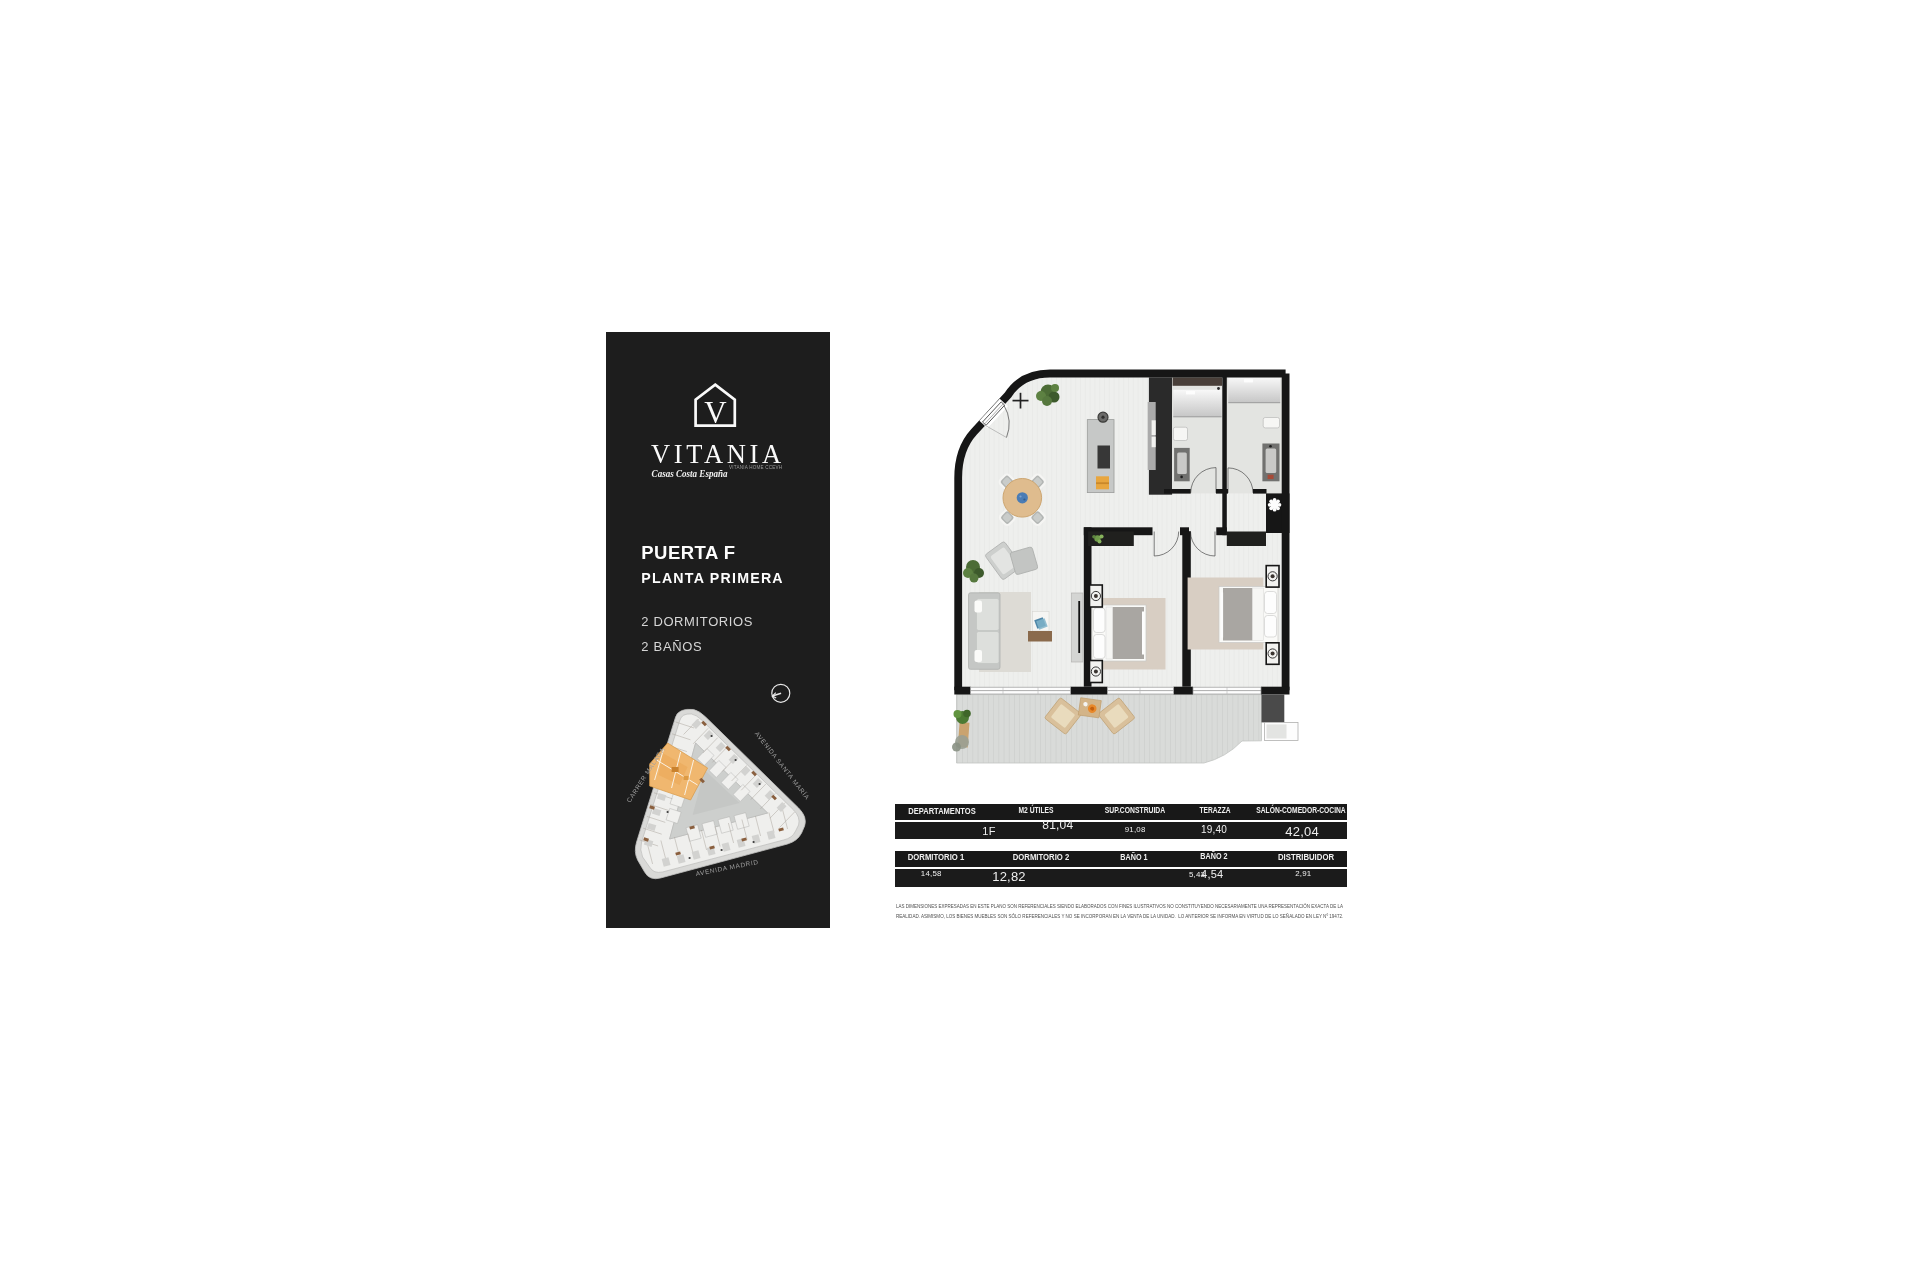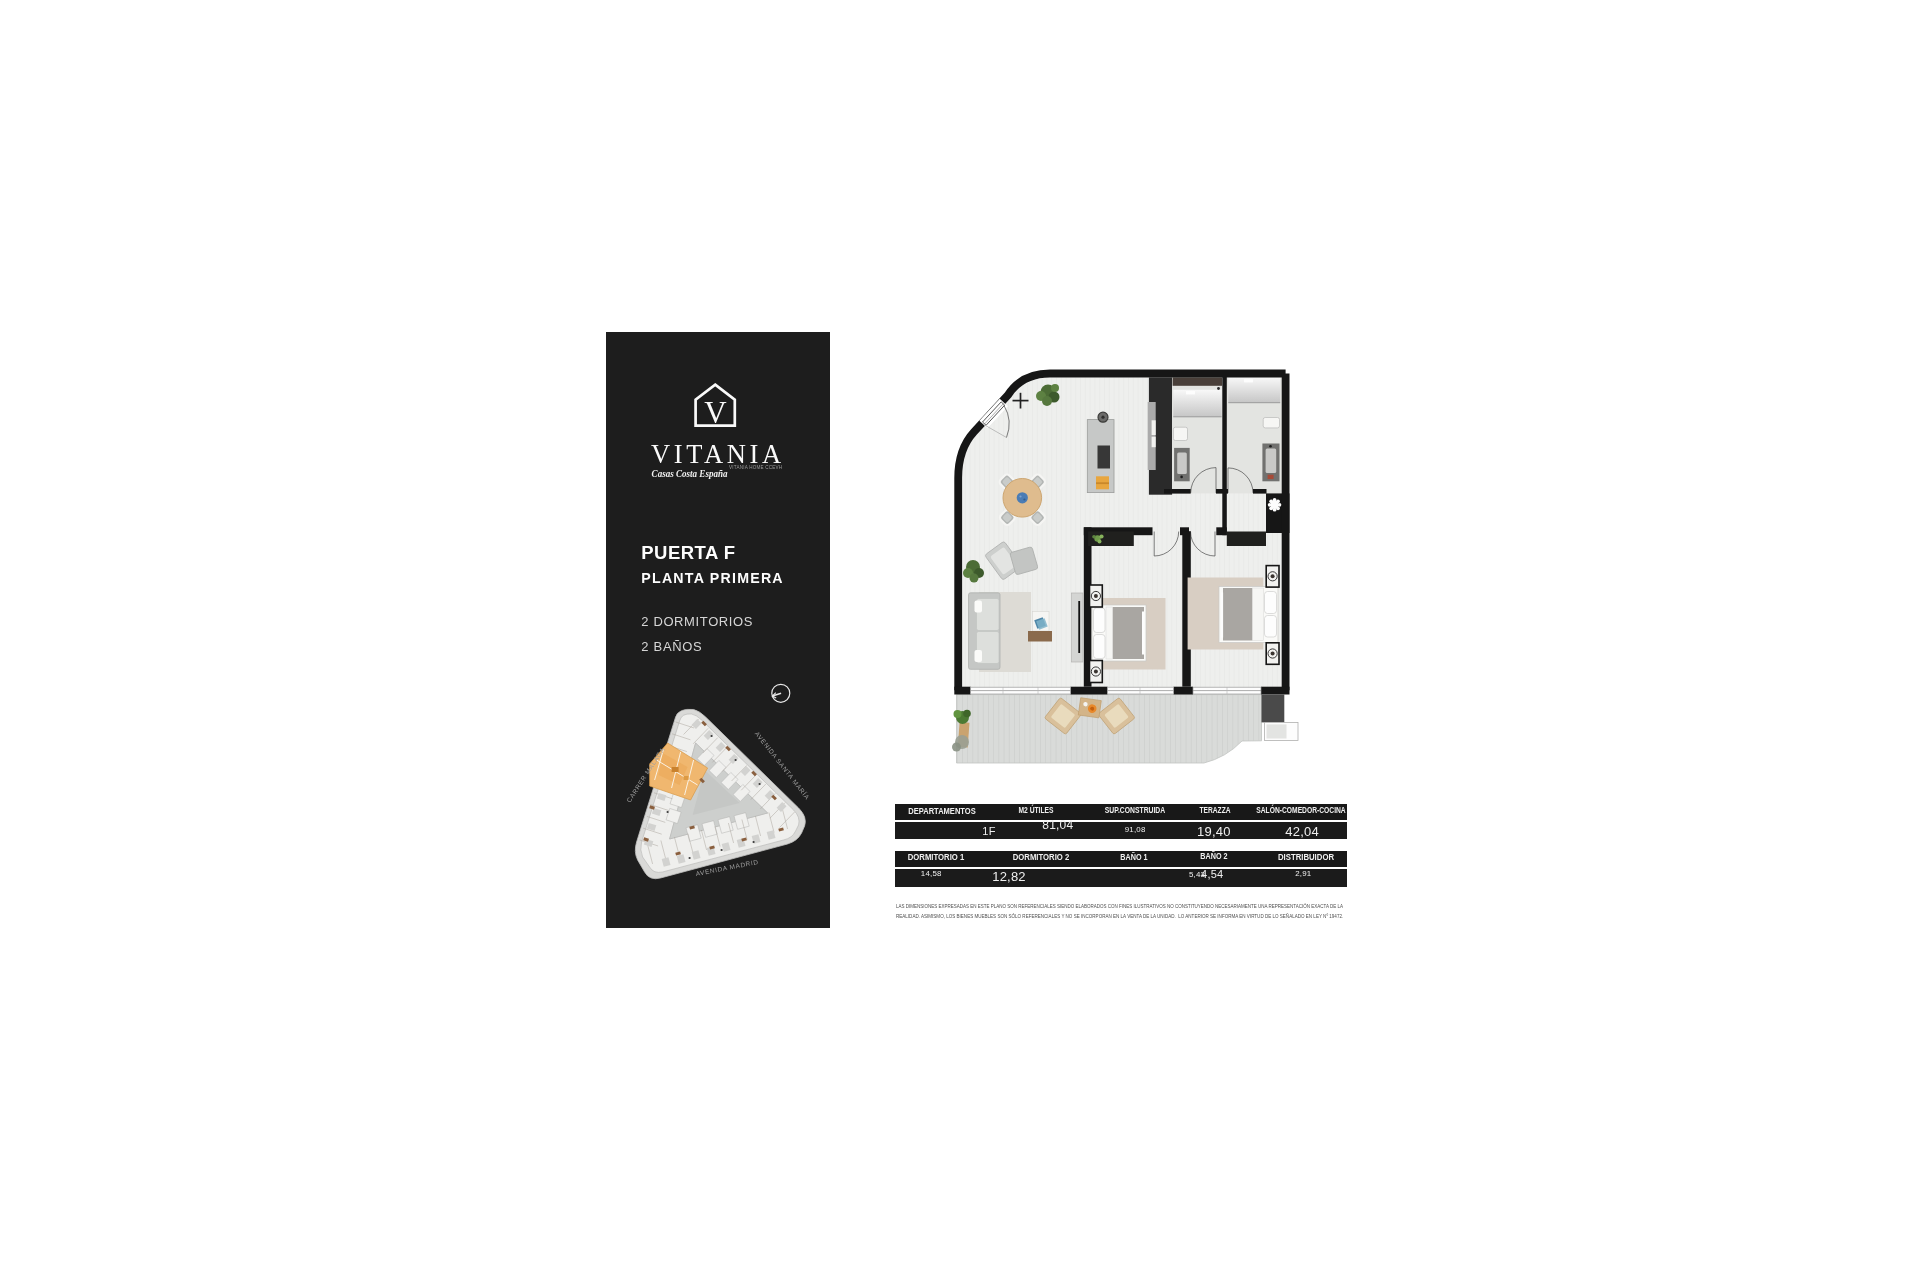--- a/index.html
+++ b/index.html
@@ -534,21 +534,21 @@
 
   <span class="abs" style="left:942.2px;top:805.9px;transform:translateX(-50%) scaleX(0.82);font-size:9.2px;font-weight:bold;letter-spacing:0;white-space:nowrap;">DEPARTAMENTOS</span>
   <span class="abs" style="left:1035.7px;top:804.5px;transform:translateX(-50%) scaleX(0.73);font-size:9.2px;font-weight:bold;letter-spacing:0;white-space:nowrap;">M2 ÚTILES</span>
   <span class="abs" style="left:1134.9px;top:805.0px;transform:translateX(-50%) scaleX(0.74);font-size:9.2px;font-weight:bold;letter-spacing:0;white-space:nowrap;">SUP.CONSTRUIDA</span>
   <span class="abs" style="left:1214.6px;top:804.5px;transform:translateX(-50%) scaleX(0.725);font-size:9.2px;font-weight:bold;letter-spacing:0;white-space:nowrap;">TERAZZA</span>
   <span class="abs" style="left:1301.1px;top:805.4px;transform:translateX(-50%) scaleX(0.73);font-size:9.2px;font-weight:bold;letter-spacing:0;white-space:nowrap;">SALÓN-COMEDOR-COCINA</span>
 
   <span class="abs" style="left:989px;top:825.2px;transform:translateX(-50%);font-size:11px;letter-spacing:0.3px;">1F</span>
   <span class="abs" style="left:1033.8px;top:818px;transform:translateX(-50%);font-size:12px;letter-spacing:0.2px;margin-left:24px;">81,04</span>
   <span class="abs" style="left:1135.1px;top:824.6px;transform:translateX(-50%);font-size:7.9px;letter-spacing:0.2px;">91,08</span>
-  <span class="abs" style="left:1213.9px;top:823.5px;transform:translateX(-50%);font-size:13px;letter-spacing:0.2px;">19,40</span>
+  <span class="abs" style="left:1213.9px;top:823.5px;transform:translateX(-50%);font-size:10px;letter-spacing:0.2px;">19,40</span>
   <span class="abs" style="left:1302.1px;top:824.0px;transform:translateX(-50%);font-size:13px;letter-spacing:0.2px;">42,04</span>
 
   <span class="abs" style="left:936.0px;top:852.0px;transform:translateX(-50%) scaleX(0.84);font-size:9.2px;font-weight:bold;letter-spacing:0;white-space:nowrap;">DORMITORIO 1</span>
   <span class="abs" style="left:1041.4px;top:852.0px;transform:translateX(-50%) scaleX(0.84);font-size:9.2px;font-weight:bold;letter-spacing:0;white-space:nowrap;">DORMITORIO 2</span>
   <span class="abs" style="left:1134.4px;top:851.6px;transform:translateX(-50%) scaleX(0.785);font-size:9.2px;font-weight:bold;letter-spacing:0;white-space:nowrap;">BAÑO 1</span>
   <span class="abs" style="left:1213.9px;top:851.1px;transform:translateX(-50%) scaleX(0.785);font-size:9.2px;font-weight:bold;letter-spacing:0;white-space:nowrap;">BAÑO 2</span>
   <span class="abs" style="left:1306.4px;top:852.0px;transform:translateX(-50%) scaleX(0.845);font-size:9.2px;font-weight:bold;letter-spacing:0;white-space:nowrap;">DISTRIBUIDOR</span>
 
   <span class="abs" style="left:931.2px;top:869.4px;transform:translateX(-50%);font-size:7.9px;letter-spacing:0.2px;">14,58</span>
   <span class="abs" style="left:1009px;top:869.4px;transform:translateX(-50%);font-size:13px;letter-spacing:0.2px;">12,82</span>

